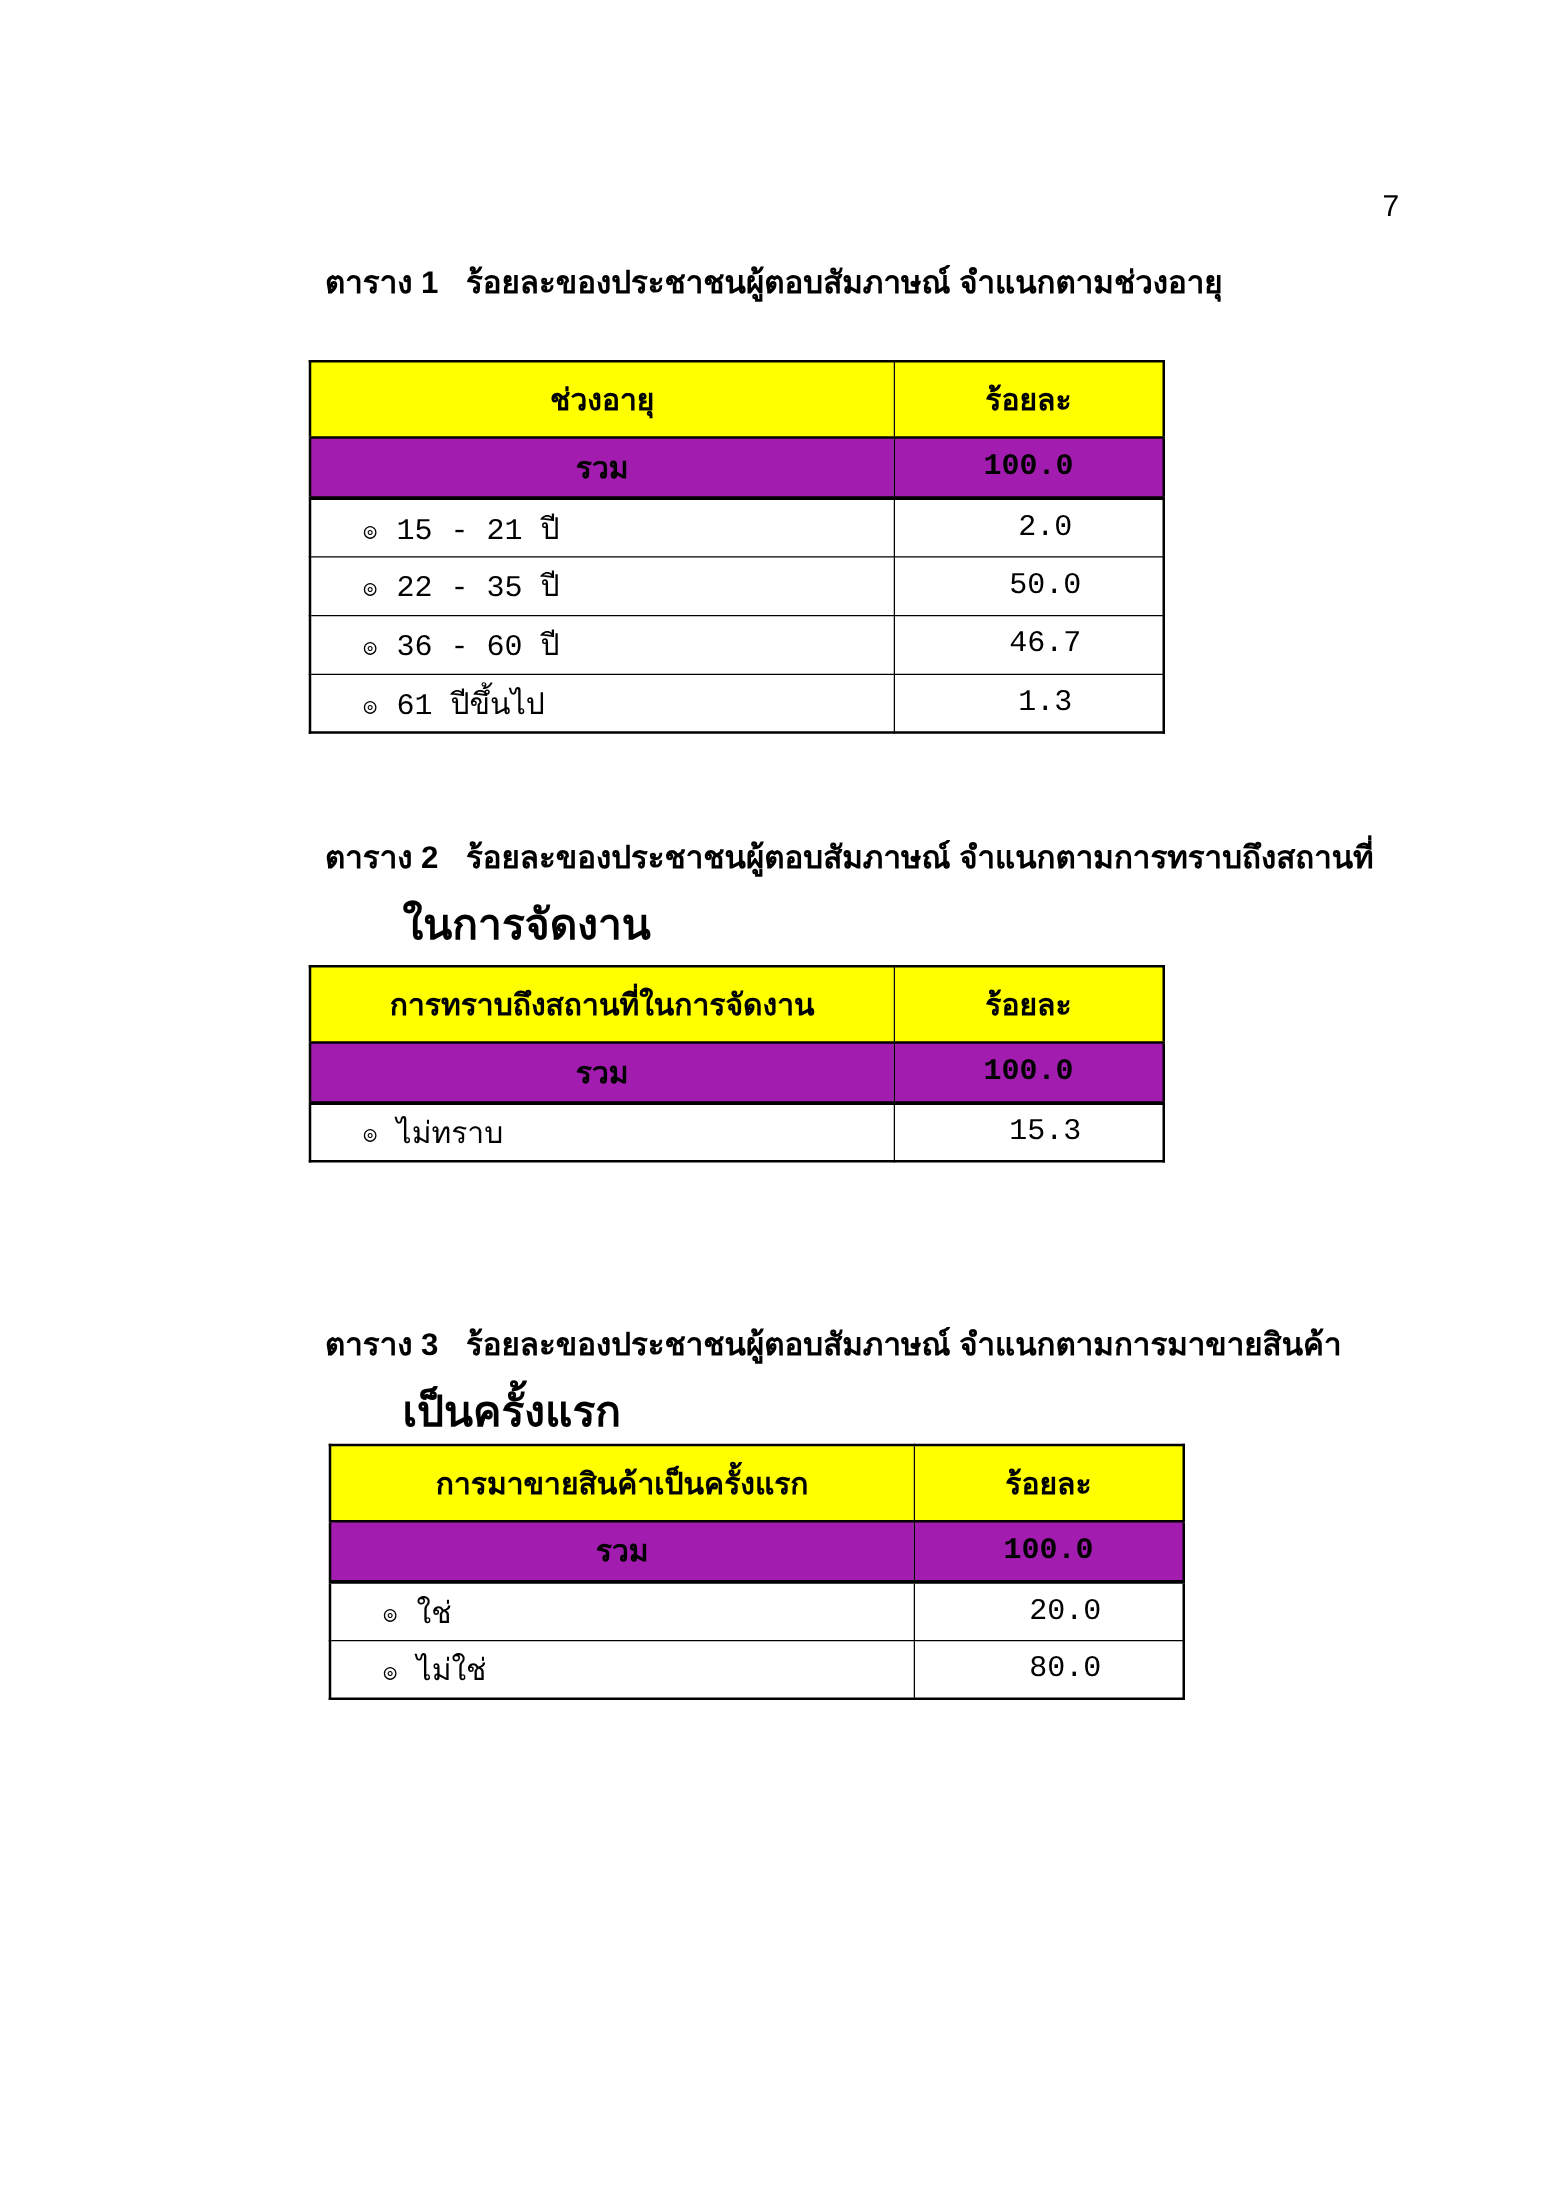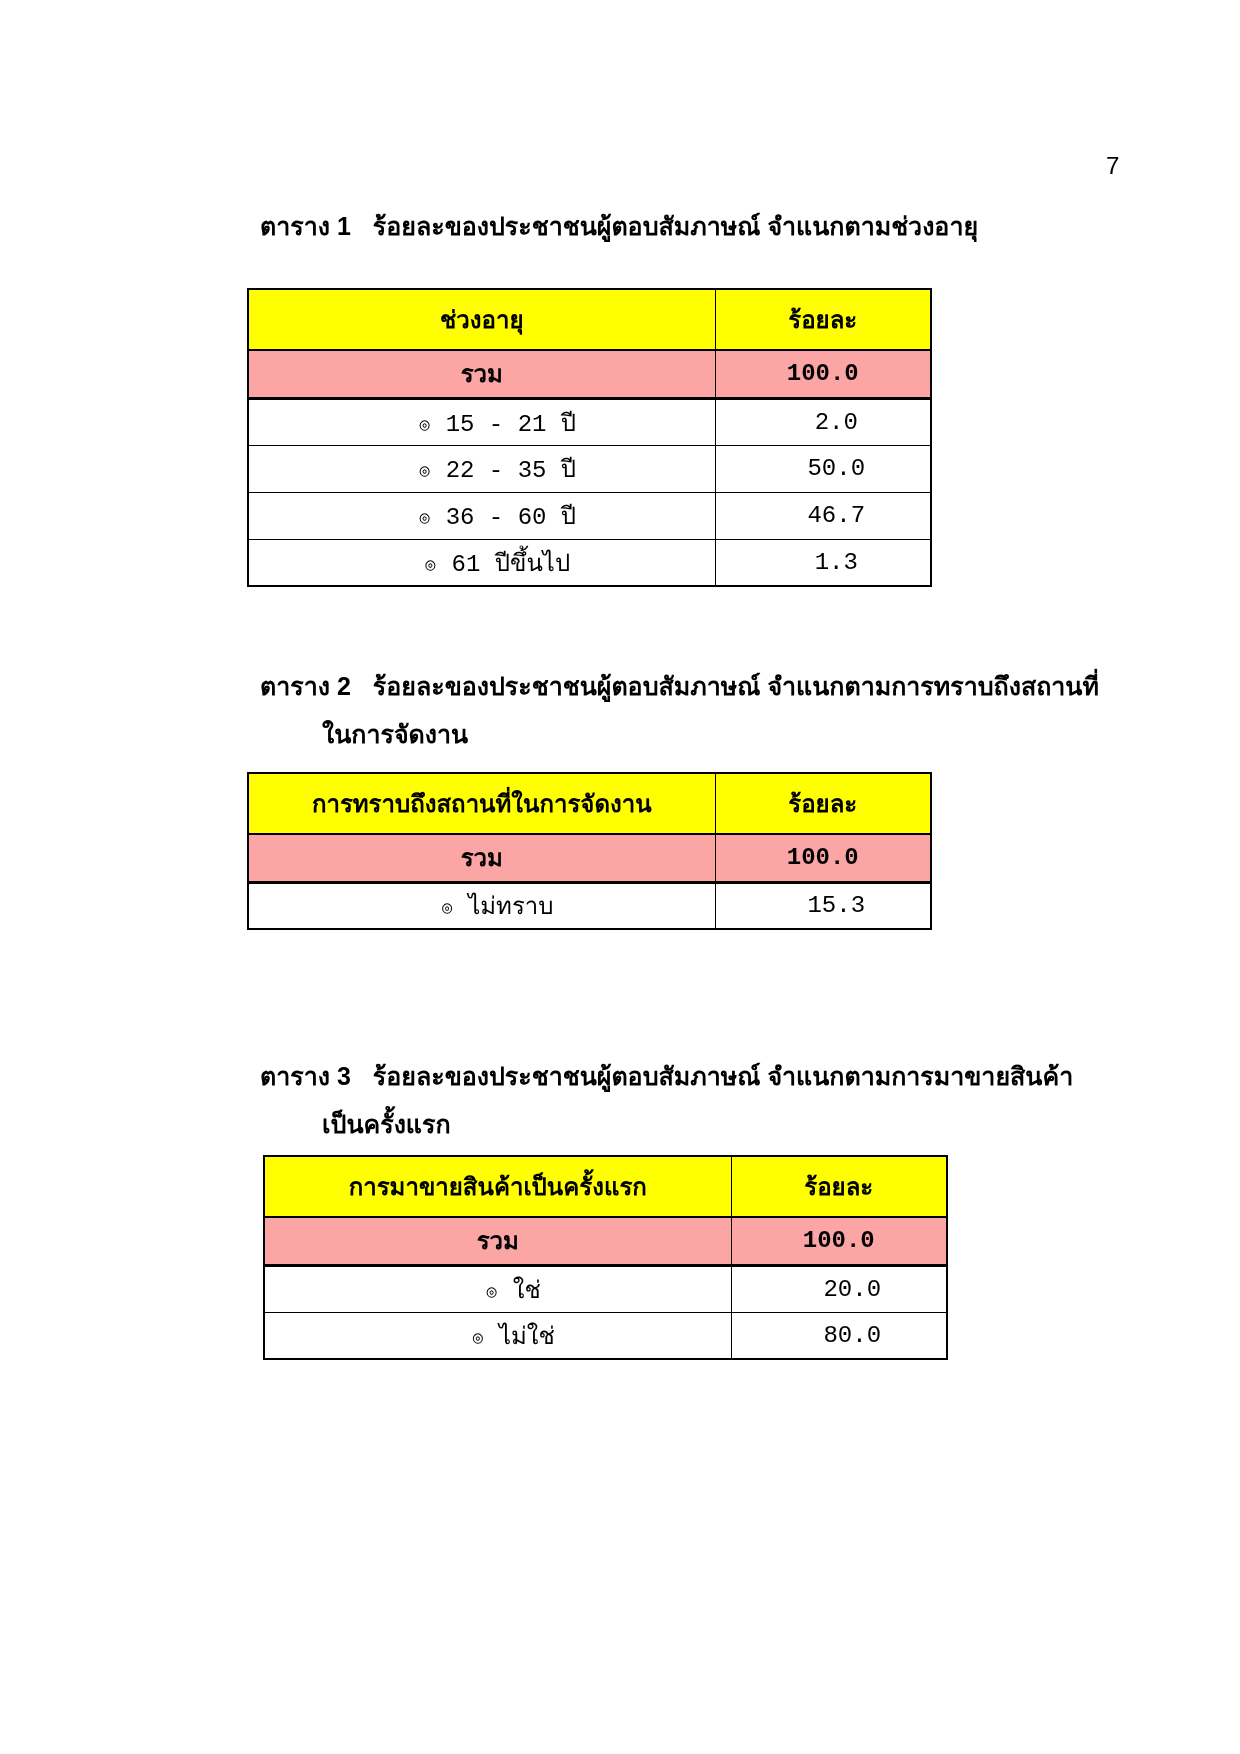--- a/index.html
+++ b/index.html
@@ -23,21 +23,21 @@
     left:260px;
     font-size:25px;
     font-weight:bold;
     white-space:nowrap;
     line-height:1.3;
   }
   .tbl-caption .cap-prefix { display:inline-block; margin-right:22px; }
   .tbl-caption-line2 {
     position:absolute;
     left:322px;
-    font-size:25px;
+    font-size:34px;
     font-weight:bold;
     white-space:nowrap;
     line-height:1.3;
   }
   table.doc-table {
     position:absolute;
     left:247px;
     width:683px;
     border-collapse:collapse;
     table-layout:fixed;
@@ -52,28 +52,28 @@
     font-family:Liberation Mono, monospace;
   }
   tr.head-row th {
     background:#ffff00;
     height:61px;
     font-weight:bold;
     text-align:center;
     border-bottom:2.5px solid #000000;
   }
   tr.total-row td {
-    background:#fca5a5;
+    background:#a21caf;
     height:48px;
     font-weight:bold;
     text-align:center;
     border-bottom:3px solid #000000;
   }
   tr.data-row td { height:47px; background:#ffffff; }
-  td.label-cell { text-align:center; padding-left:32px; }
+  td.label-cell { text-align:left; padding-left:42px; }
   td.value-cell { text-align:center;padding-left:27px; }
   .bullet {
     display:inline-block;
     font-size:17px;
     margin-right:16px;
     transform:translateY(-1px);
   }
   
   #caption-1 { top:210px; }
   #table-1   { top:288px; }

